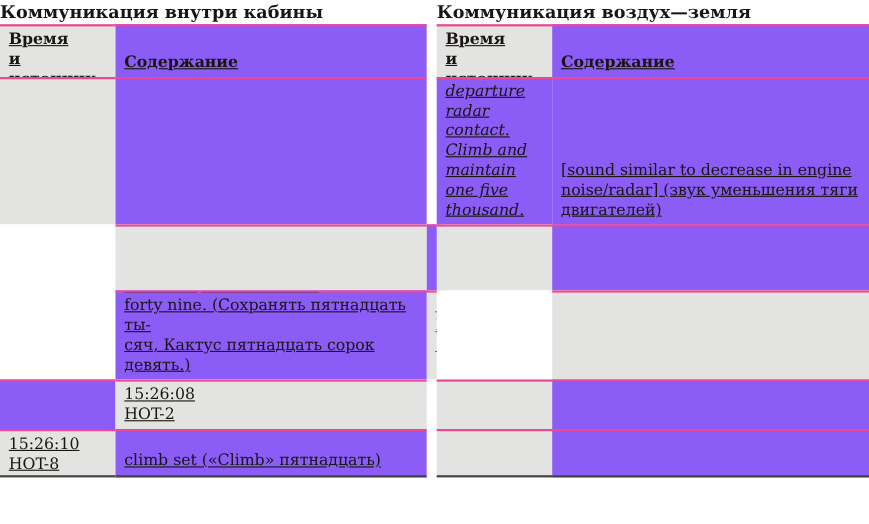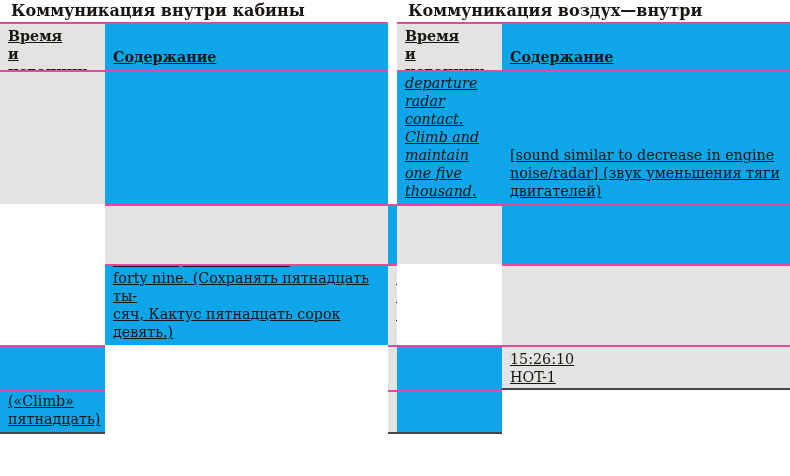--- a/index.html
+++ b/index.html
@@ -22,21 +22,21 @@
   
   .titles {
     display: grid;
     grid-template-columns: 105px 283px 9px 105px 288px;
     height: 22px;
   }
   .table-title {
     font-weight: bold;
     font-size: 16px;
     line-height: 20px;
-    padding-left: 11px;
+    padding-left: 0;
     padding-top: 1px;
     white-space: nowrap;
     overflow: hidden;
   }
   .table-title.left  { grid-column: 1 / 3; }
   .table-title.right { grid-column: 4 / 6; }
   
   .grid {
     display: grid;
     grid-template-columns: 105px 283px 9px 105px 288px;
@@ -53,39 +53,39 @@
     display: flex;
     flex-direction: column;
     text-decoration: underline;
   }
   .cell.time {
     background: #e3e3e1;
     justify-content: flex-start;
     padding: 3px 4px 3px 8px;
   }
   .cell.content {
-    background: #0ea5e9;
+    background: #8b5cf6;
     justify-content: flex-end;
     padding: 2px 6px 4px 8px;
   }
   .cell.hdr { font-weight: bold; }
   .gapcell {
     box-sizing: border-box;
     background: #ffffff;
   }
   .row-last { border-bottom: 2px solid #454545; }
 </style>
 </head>
 <body>
 
 <div class="page">
 
   <div class="titles">
     <div class="table-title left">Коммуникация внутри кабины</div>
-    <div class="table-title right">Коммуникация воздух—внутри</div>
+    <div class="table-title right">Коммуникация воздух—земля</div>
   </div>
 
   <div class="grid">
 
     <div class="cell time hdr">Время
 и источник</div>
     <div class="cell content hdr">Содержание</div>
     <div class="gapcell"></div>
     <div class="cell time hdr">Время
 и источник</div>
@@ -112,25 +112,27 @@
 thousand, Cactus fifteen
 forty nine. (Сохранять пятнадцать ты-
 сяч, Кактус пятнадцать сорок девять.)</div>
 
     <div class="cell time">15:26:07
 HOT-1</div>
     <div class="gapcell"></div>
     <div class="cell time"></div>
     <div class="cell content"></div>
 
+    <div class="cell time">15:26:08
+HOT-2</div>
     <div class="gapcell"></div>
     <div class="cell time"></div>
     <div class="cell content"></div>
 
     <div class="cell time row-last">15:26:10
-HOT-1</div>
+HOT-8</div>
     <div class="cell content row-last">climb set («Climb» пятнадцать)</div>
     <div class="gapcell"></div>
     <div class="cell time row-last"></div>
     <div class="cell content row-last"></div>
 
   </div>
 </div>
 
 </body></html>

